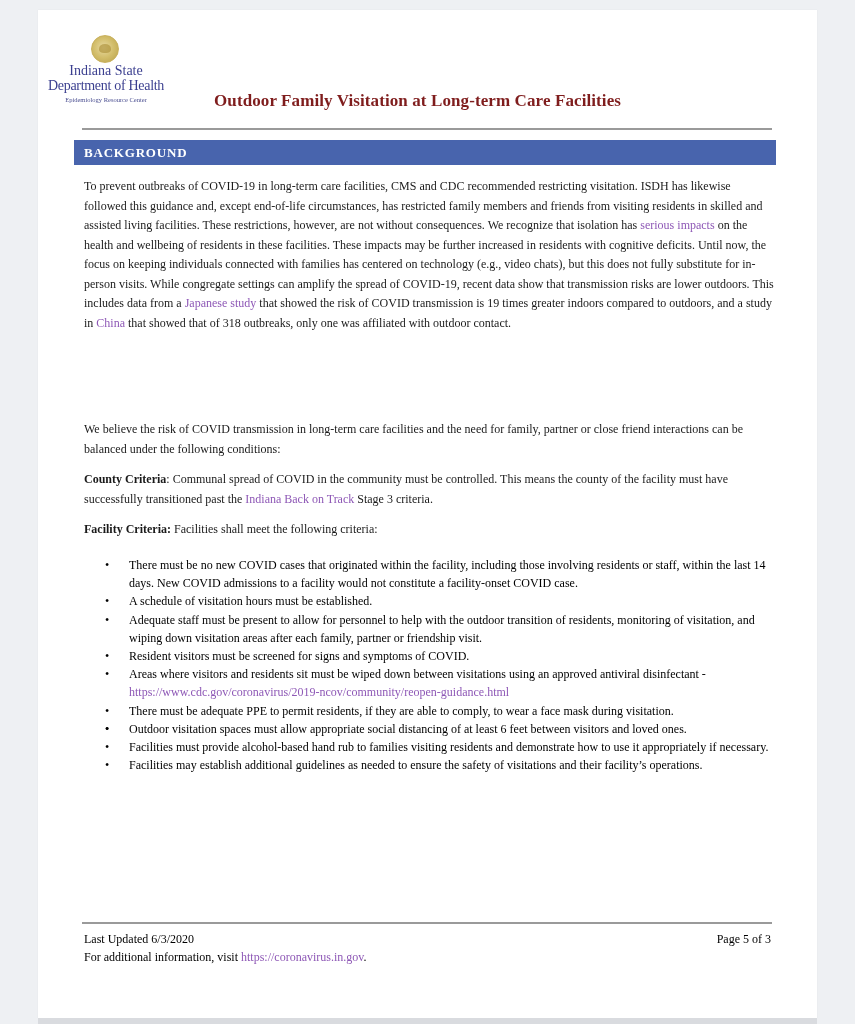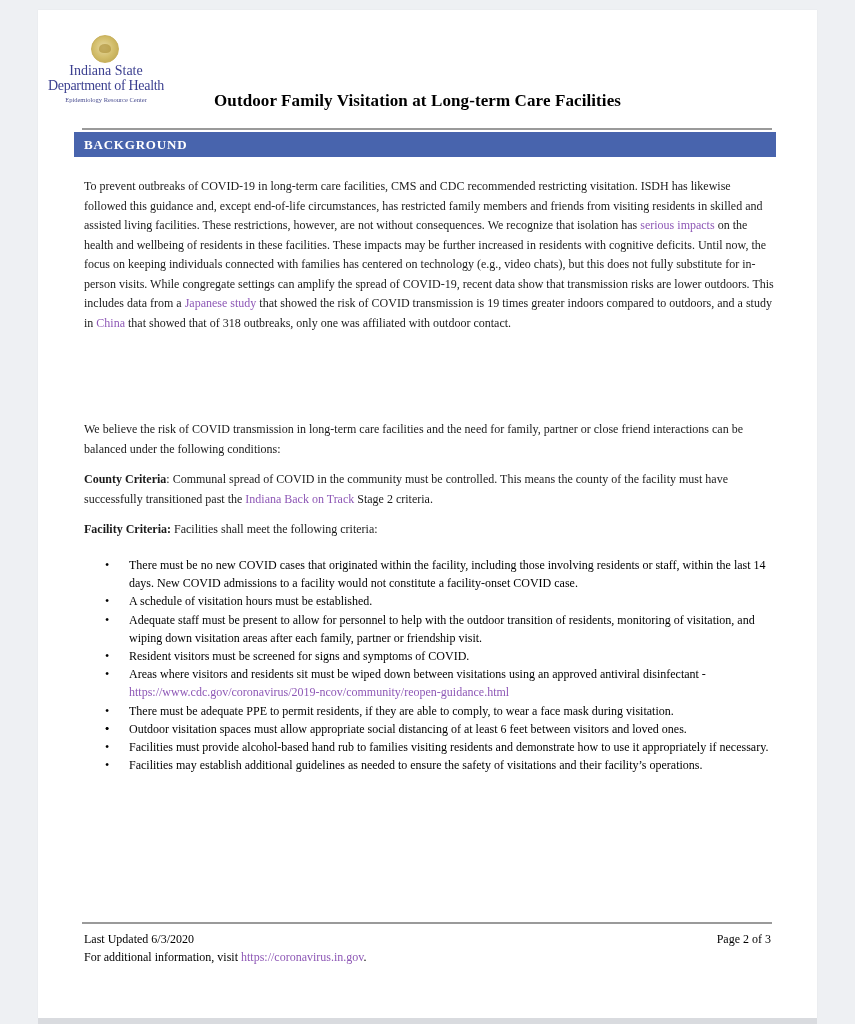--- a/index.html
+++ b/index.html
@@ -103,21 +103,21 @@
       font-size: 6.5px;
       color: #4a4e90;
       line-height: 8px;
     }
     .doc-title {
       position: absolute;
       left: 168px;
       top: 59px;
       font-size: 17px;
       font-weight: bold;
-      color: #000000;
+      color: #7f1d1d;
       white-space: nowrap;
       letter-spacing: 0.1px;
     }
     .header-rule {
       position: absolute;
       left: 82px;
       top: 128px;
       width: 690px;
       height: 2px;
       background: #9a9a9a;
@@ -131,21 +131,21 @@
       height: 25px;
       background: #4864ad;
       color: #ffffff;
       font-weight: bold;
       font-size: 13px;
       letter-spacing: 0.8px;
       line-height: 25px;
       padding-left: 10px;
       box-sizing: border-box;
     }
-    #banner-background { top: 132px; }
+    #banner-background { top: 140px; }
     #banner-conditions { top: 375px; }
 
     .body-text {
       position: absolute;
       left: 84px;
       width: 690px;
       font-size: 12px;
       line-height: 19.5px;
       color: #1a1a1a;
     }
@@ -230,21 +230,21 @@
   <div class="body-text" id="bg-paragraph">
     <p>
       <span>To prevent outbreaks of COVID-19 in long-term care facilities, CMS and CDC recommended restricting visitation. ISDH has likewise followed this guidance and, except end-of-life circumstances, has restricted family members and friends from visiting residents in skilled and assisted living facilities. These restrictions, however, are not without consequences. We recognize that isolation has </span><a>serious impacts</a><span> on the health and wellbeing of residents in these facilities. These impacts may be further increased in residents with cognitive deficits. Until now, the focus on keeping individuals connected with families has centered on technology (e.g., video chats), but this does not fully substitute for in-person visits. While congregate settings can amplify the spread of COVID-19, recent data show that transmission risks are lower outdoors. This includes data from a </span><a>Japanese study</a><span> that showed the risk of COVID transmission is 19 times greater indoors compared to outdoors, and a study in </span><a>China</a><span> that showed that of 318 outbreaks, only one was affiliated with outdoor contact.</span>
     </p>
   </div>
 
   <div class="body-text" id="conditions-intro">We believe the risk of COVID transmission in long-term care facilities and the need for family, partner or close friend interactions can be balanced under the following conditions:</div>
 
   <div class="body-text" id="county-criteria">
     <p>
-      <b>County Criteria</b><span>: Communal spread of COVID in the community must be controlled. This means the county of the facility must have successfully transitioned past the </span><a>Indiana Back on Track</a><span> Stage 2 criteria.</span>
+      <b>County Criteria</b><span>: Communal spread of COVID in the community must be controlled. This means the county of the facility must have successfully transitioned past the </span><a>Indiana Back on Track</a><span> Stage 3 criteria.</span>
     </p>
   </div>
 
   <div class="body-text" id="facility-criteria-head">
     <p>
       <b>Facility Criteria:</b><span> Facilities shall meet the following criteria:</span>
     </p>
   </div>
 
   <ul class="criteria-list">
@@ -260,14 +260,14 @@
     <li><span class="bullet">•</span><span>Facilities may establish additional guidelines as needed to ensure the safety of visitations and their facility’s operations.</span></li>
   </ul>
 
   <div class="footer-rule"></div>
   <div class="footer-left">
     <div>Last Updated 6/3/2020</div>
     <div>
       <span>For additional information, visit </span><a>https://coronavirus.in.gov</a><span>.</span>
     </div>
   </div>
-  <div class="footer-right">Page 2 of 3</div>
+  <div class="footer-right">Page 5 of 3</div>
 </div>
 
 </body></html>

